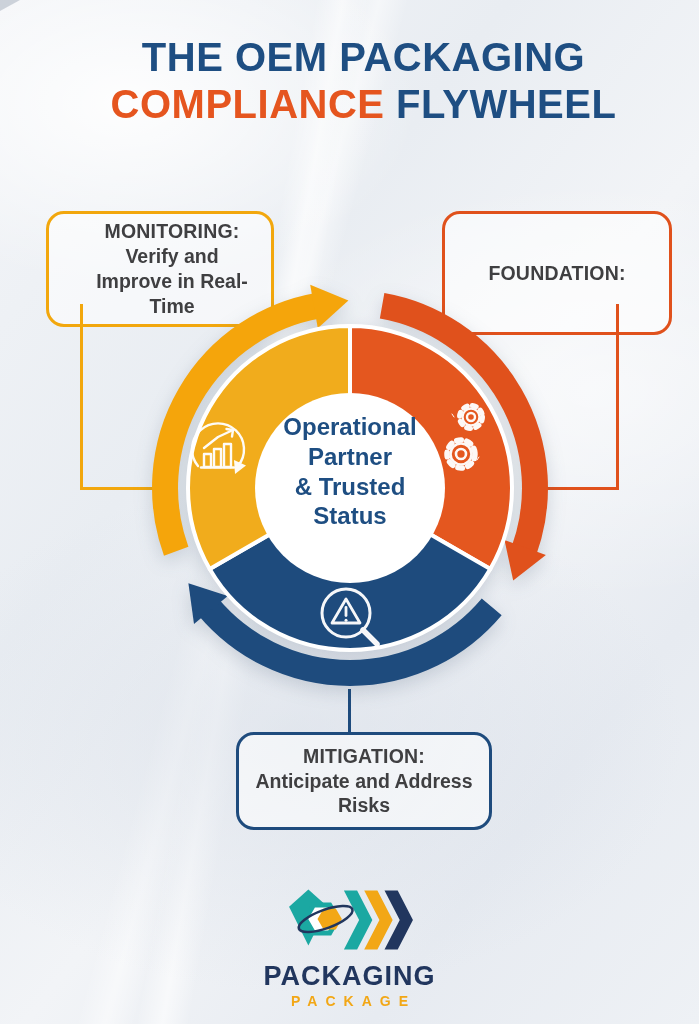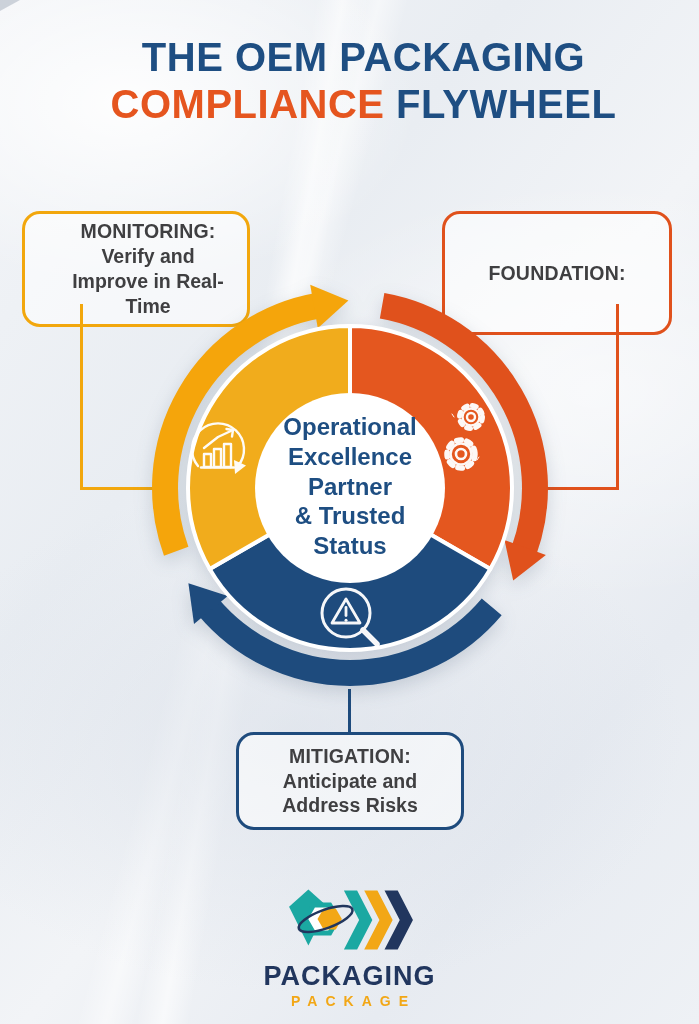--- a/index.html
+++ b/index.html
@@ -34,23 +34,23 @@
   }
   
   .callout{
     position:absolute;box-sizing:border-box;border-radius:18px;
     background:rgba(255,255,255,.55);
     display:flex;flex-direction:column;align-items:center;justify-content:center;
     text-align:center;color:#3F3F41;font-size:19.5px;font-weight:700;line-height:1.28;
     padding:8px 12px;
   }
   .callout .hd{font-weight:800;letter-spacing:.2px;}
-  .co-monitoring{left:22px;top:211px;width:228px;height:116px;border:3px solid #F2A70D;padding-left:36px;}
+  .co-monitoring{left:46px;top:211px;width:228px;height:116px;border:3px solid #F2A70D;padding-left:36px;}
   .co-foundation{left:442px;top:211px;width:230px;height:124px;border:3px solid #E0511C;}
-  .co-mitigation{left:236px;top:732px;width:228px;height:98px;border:3px solid #1E4B7D;}
+  .co-mitigation{left:236px;top:732px;width:256px;height:98px;border:3px solid #1E4B7D;}
   
   .conn{position:absolute;}
   .cn-mon-v{left:80px;top:304px;width:3px;height:186px;background:#F2A70D;}
   .cn-mon-h{left:80px;top:487px;width:76px;height:3px;background:#F2A70D;}
   .cn-fnd-v{left:616px;top:304px;width:3px;height:186px;background:#E0511C;}
   .cn-fnd-h{left:546px;top:487px;width:73px;height:3px;background:#E0511C;}
   .cn-mit-v{left:348px;top:689px;width:3px;height:45px;background:#1E4B7D;}
   
   .flywheel-svg{
     position:absolute;left:130px;top:268px;width:440px;height:440px;
@@ -145,21 +145,20 @@
       <circle cx="216" cy="345" r="24" stroke-width="3"></circle>
       <line x1="233" y1="362" x2="247" y2="376" stroke-width="5.5"></line>
       <path d="M216,331 L202,355 L230,355 Z"></path>
       <line x1="216" y1="339.5" x2="216" y2="347.5"></line>
       <circle cx="216" cy="352.3" r="1.5" fill="#FFFFFF" stroke="none"></circle>
     </g>
   </svg>
 
   <div class="hub-text">
     <span class="cline">Operational</span>
-    <span class="cline">Excellence</span>
     <span class="cline">Partner</span>
     <span class="cline">&amp; Trusted</span>
     <span class="cline">Status</span>
   </div>
 
   <svg class="logo-svg" viewBox="0 0 132 78" aria-hidden="true">
     <polygon points="6,26 25,9 44,26 25,64" fill="#1BA8A2"></polygon>
     <polygon points="54,38 46,51.8 30,51.8 22,38 30,24.2 46,24.2" fill="#FFFFFF" stroke="#1BA8A2" stroke-width="5"></polygon>
     <polygon points="58,38 52,48.4 40,48.4 34,38 40,27.6 52,27.6" fill="#F2A716"></polygon>
     <polygon points="60,10 73,10 88,39 73,68 60,68 75,39" fill="#1BA8A2"></polygon>

